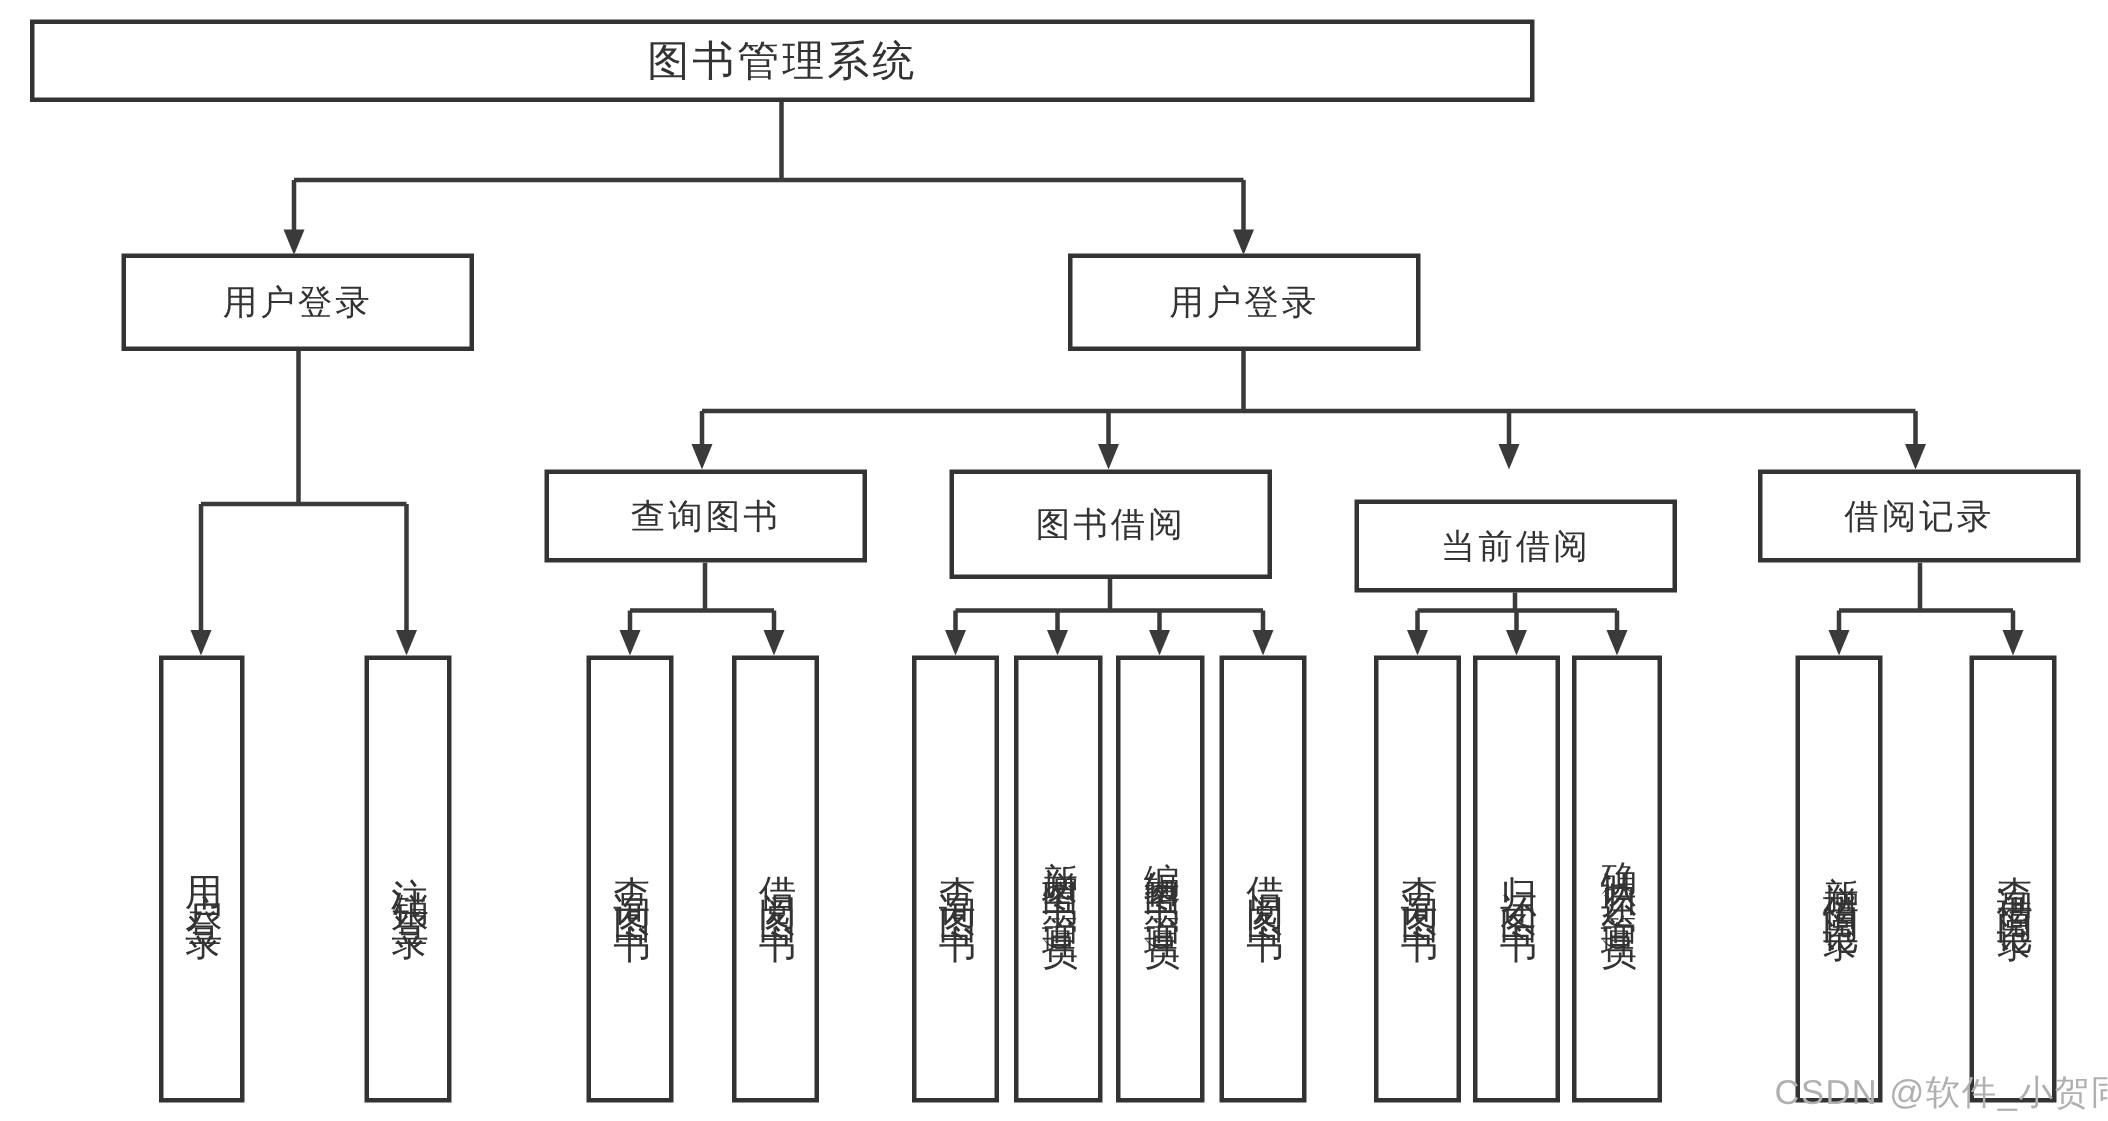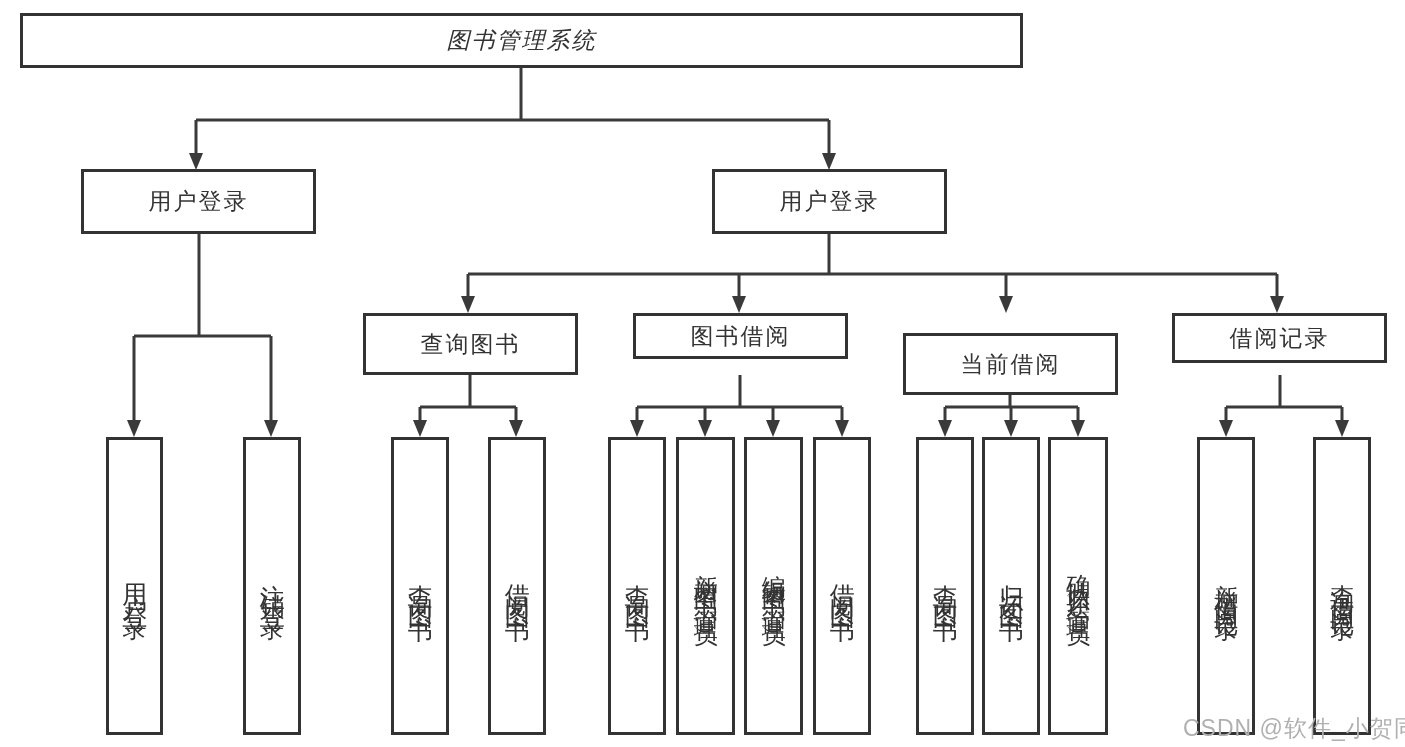--- a/index.html
+++ b/index.html
@@ -23,21 +23,21 @@
     border: 3px solid #333333;
     background: #ffffff;
     display: flex;
     align-items: center;
     justify-content: center;
     font-size: 23px;
     color: #333333;
     letter-spacing: 2px;
     z-index: 2;
   }
-  .root-box { border-width: 3px; font-size: 23px; font-style: italic; }
+  .root-box { border-width: 3px; font-size: 28px; }
   .vbox {
     position: absolute;
     top: 437px;
     height: 298px;
     box-sizing: border-box;
     border: 3px solid #333333;
     background: #ffffff;
     display: flex;
     align-items: center;
     justify-content: center;
@@ -124,27 +124,27 @@
   <div class="hbox" style="left:81px; top:169px; width:235px; height:65px;">
     <span>用户登录</span>
   </div>
   <div class="hbox" style="left:712px; top:169px; width:235px; height:65px;">
     <span>用户登录</span>
   </div>
 
   <div class="hbox" style="left:363px; top:313px; width:215px; height:62px;">
     <span>查询图书</span>
   </div>
-  <div class="hbox" style="left:633px; top:313px; width:215px; height:46px;">
+  <div class="hbox" style="left:633px; top:313px; width:215px; height:73px;">
     <span>图书借阅</span>
   </div>
   <div class="hbox" style="left:903px; top:313px; width:215px; height:62px;margin-top:20px;">
     <span>当前借阅</span>
   </div>
-  <div class="hbox" style="left:1172px; top:313px; width:215px; height:50px;">
+  <div class="hbox" style="left:1172px; top:313px; width:215px; height:62px;">
     <span>借阅记录</span>
   </div>
 
   <div class="vbox" style="left:106px; width:57px;">
     <span class="vtext">用户登录</span>
   </div>
   <div class="vbox" style="left:243px; width:58px;">
     <span class="vtext">注销登录</span>
   </div>
 

